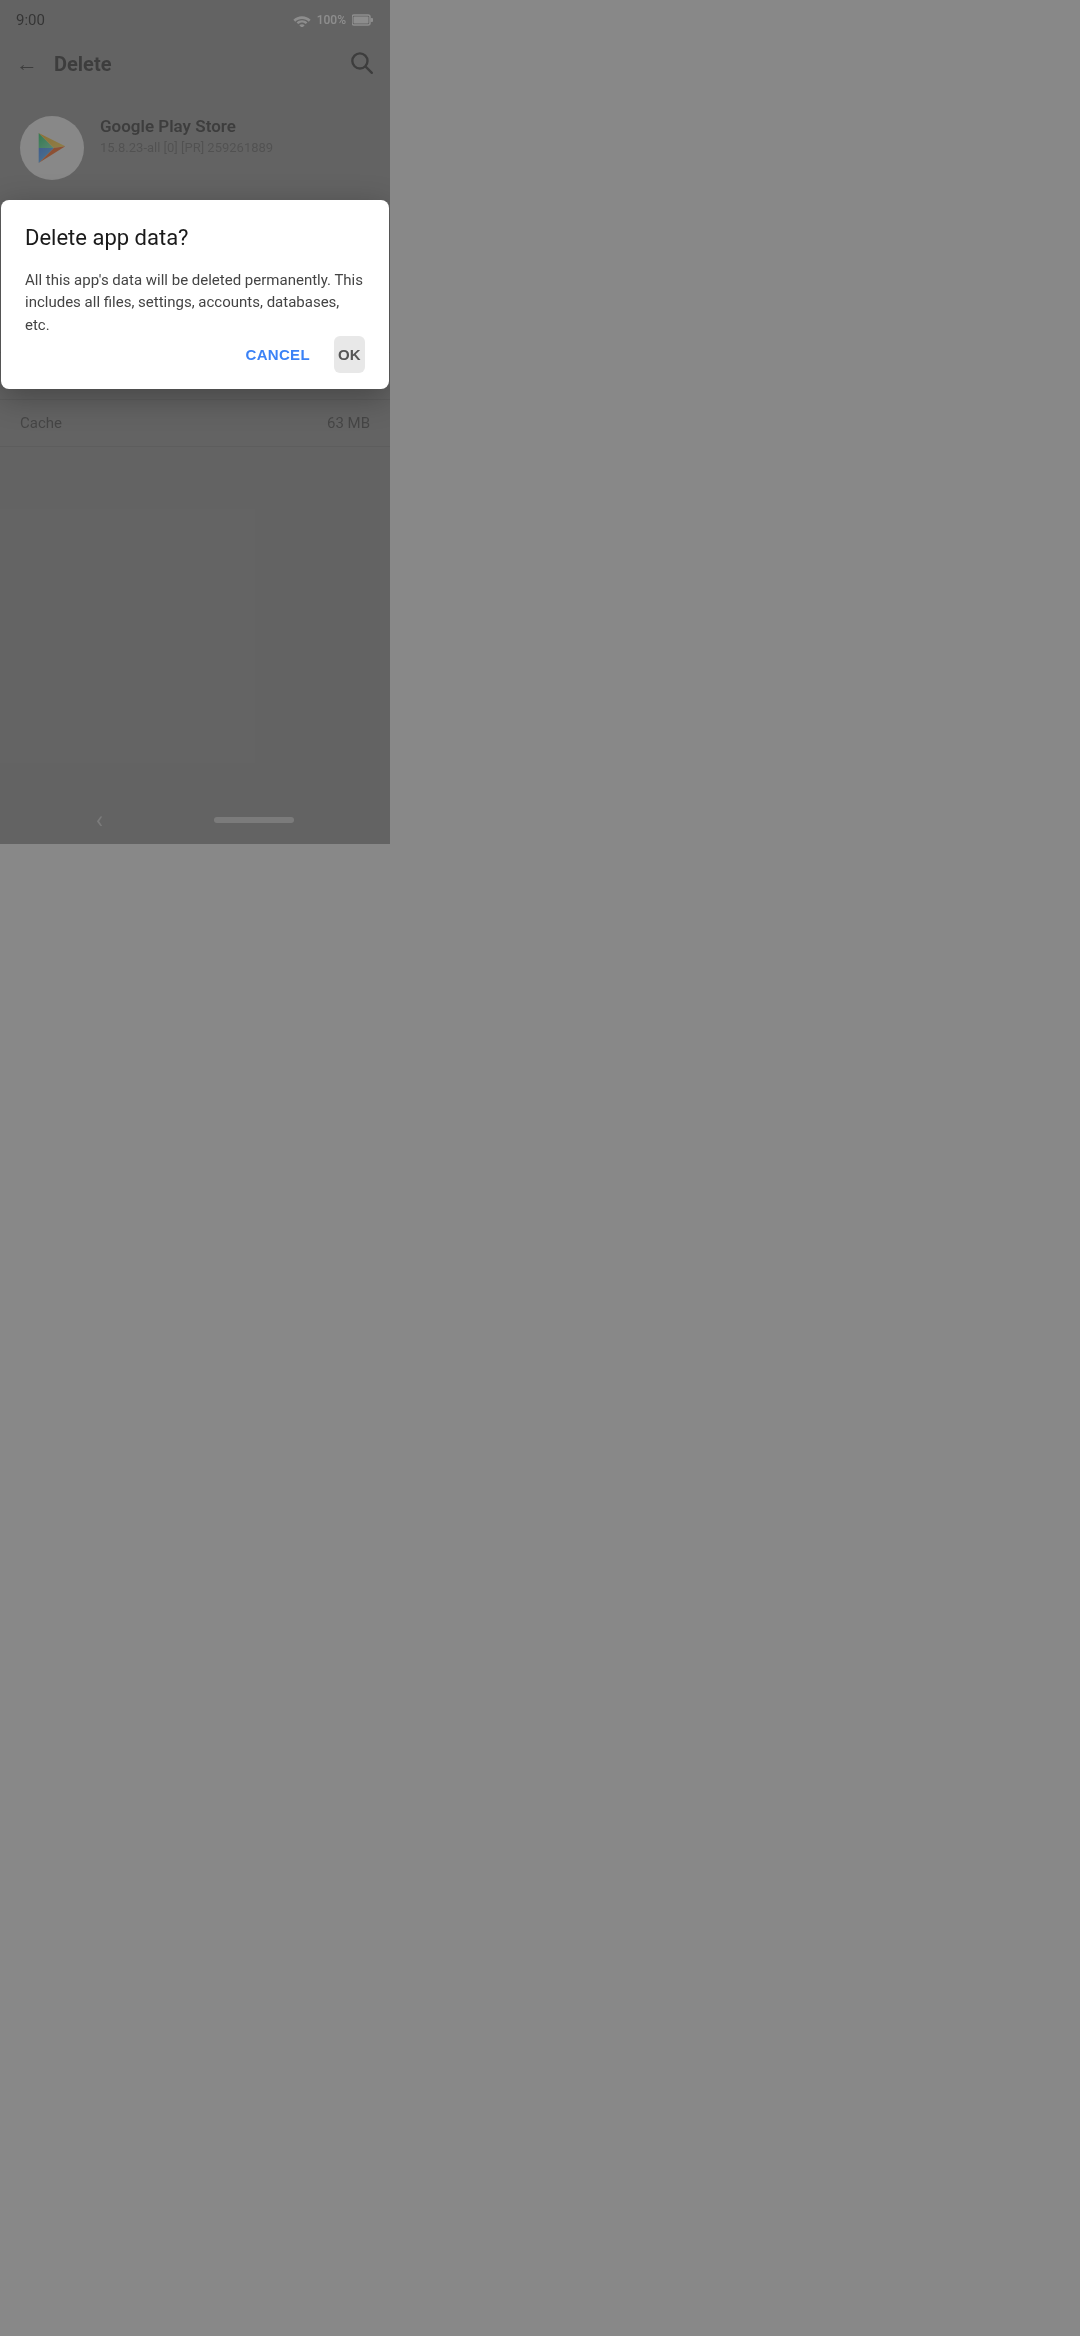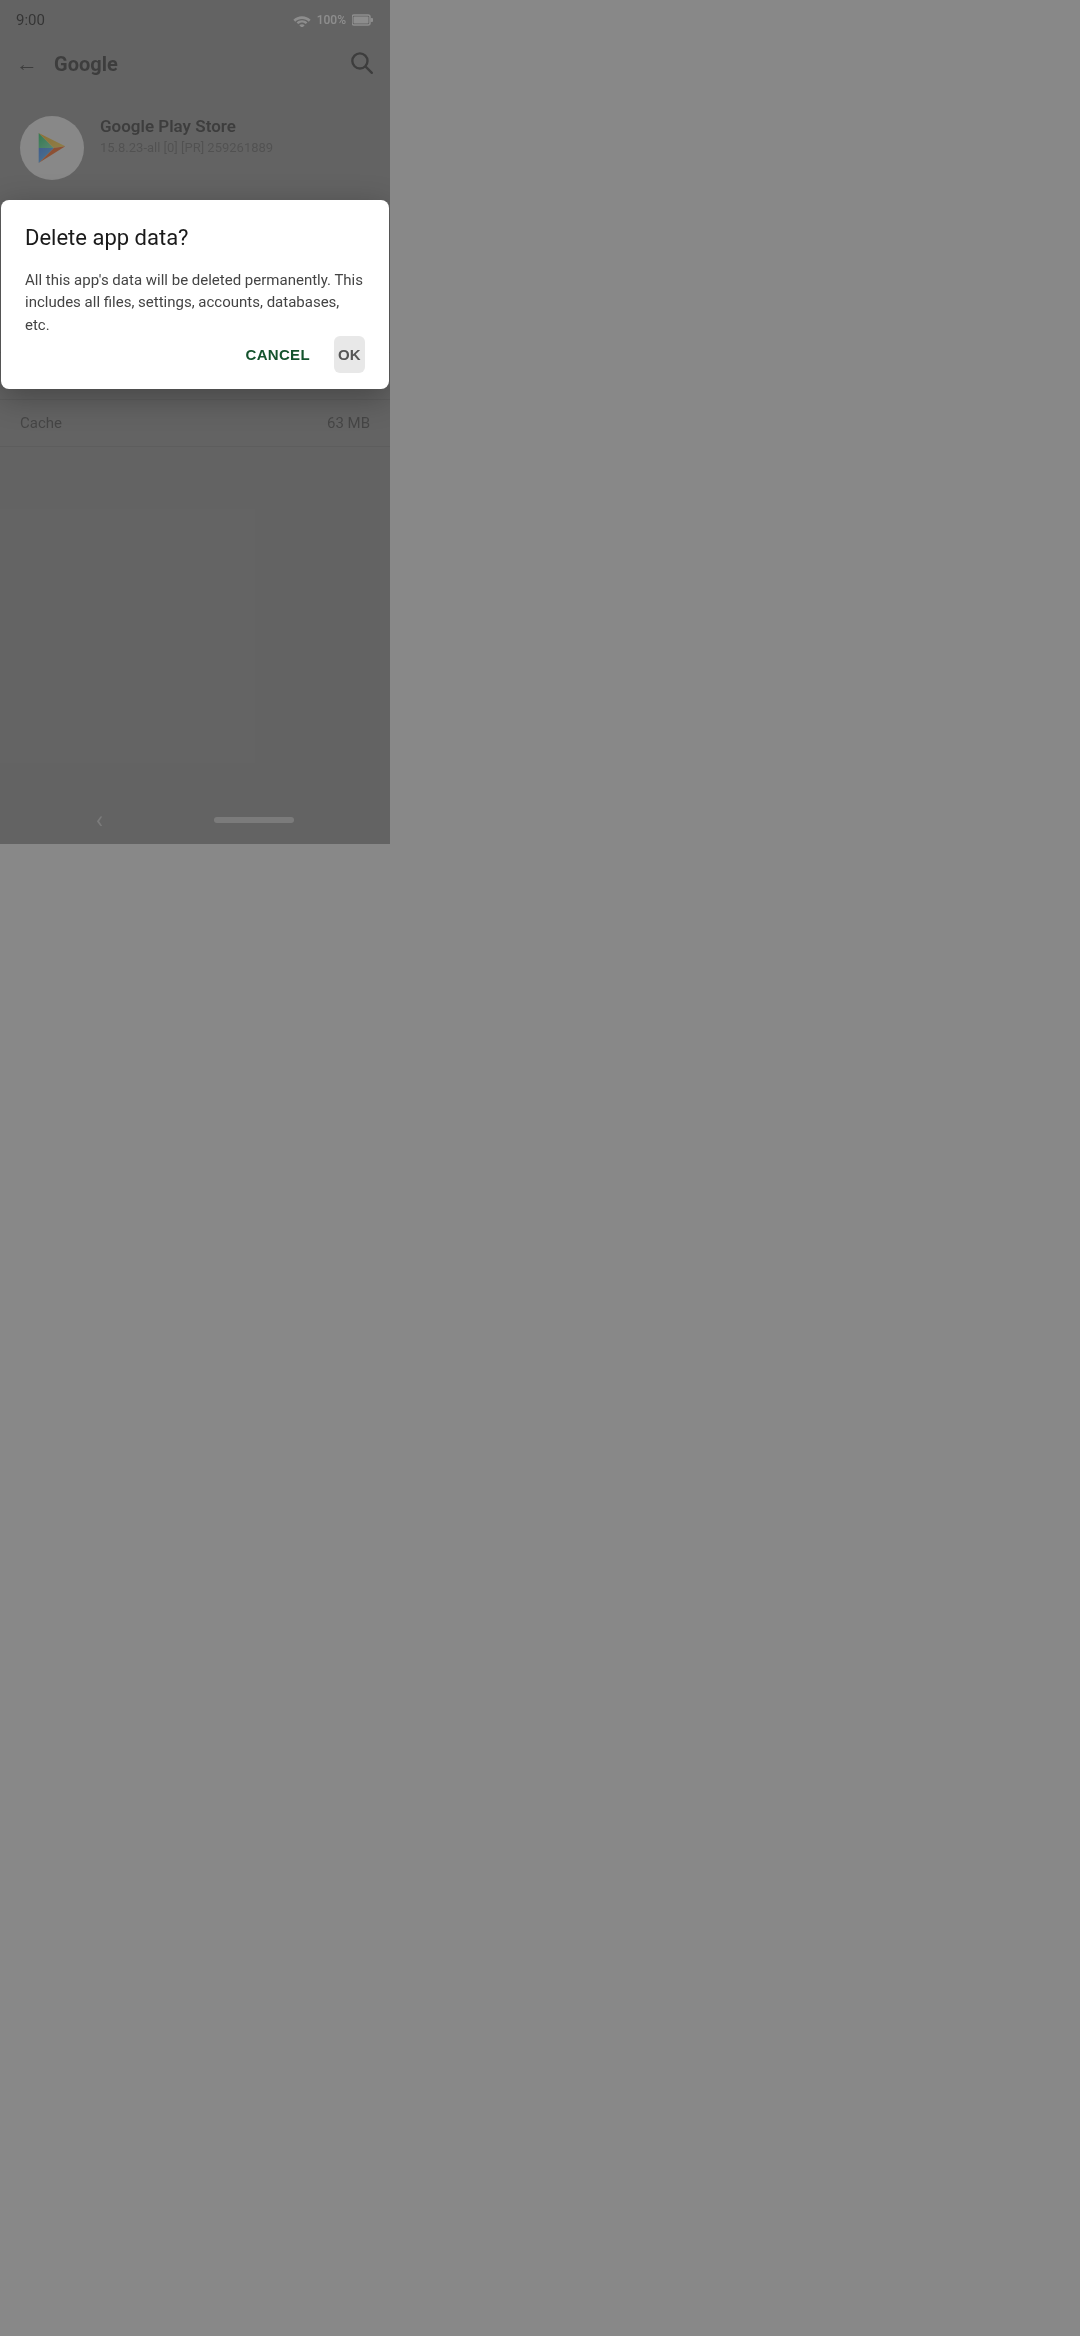--- a/index.html
+++ b/index.html
@@ -221,21 +221,21 @@
       align-items: center;
       gap: 8px;
     }
 
     .dialog-cancel-btn {
       background: none;
       border: none;
       padding: 10px 16px;
       font-size: 15px;
       font-weight: 700;
-      color: #14532d;
+      color: #3b82f6;
       cursor: pointer;
       letter-spacing: 0.3px;
       text-transform: uppercase;
     }
 
     .dialog-ok-btn {
       background-color: #e8e8e8;
       border: none;
       border-radius: 6px;
       padding: 10px 4px;
@@ -288,21 +288,21 @@
       <svg width="22" height="12" viewBox="0 0 22 12">
         <rect x="0" y="1" width="18" height="10" rx="2" ry="2" fill="none" stroke="white" stroke-width="1.5"></rect>
         <rect x="1.5" y="2.5" width="15" height="7" rx="1" fill="white"></rect>
         <rect x="18.5" y="4" width="2.5" height="4" rx="1" fill="white"></rect>
       </svg>
     </div>
   </div>
 
   <div class="app-bar">
     <span class="back-btn" style="font-size:22px; color:#1a1a1a; font-weight:300;">←</span>
-    <span class="app-title">Google</span>
+    <span class="app-title">Delete</span>
     <span class="search-btn" style="font-size:22px; color:#1a1a1a;">
       <svg width="26" height="26" viewBox="0 0 24 24" fill="none" stroke="#1a1a1a" stroke-width="2.2" stroke-linecap="round" stroke-linejoin="round">
         <circle cx="11" cy="11" r="7"></circle>
         <line x1="16.5" y1="16.5" x2="22" y2="22"></line>
       </svg>
     </span>
   </div>
 
   <div class="app-info">
     <div class="app-icon-container">

